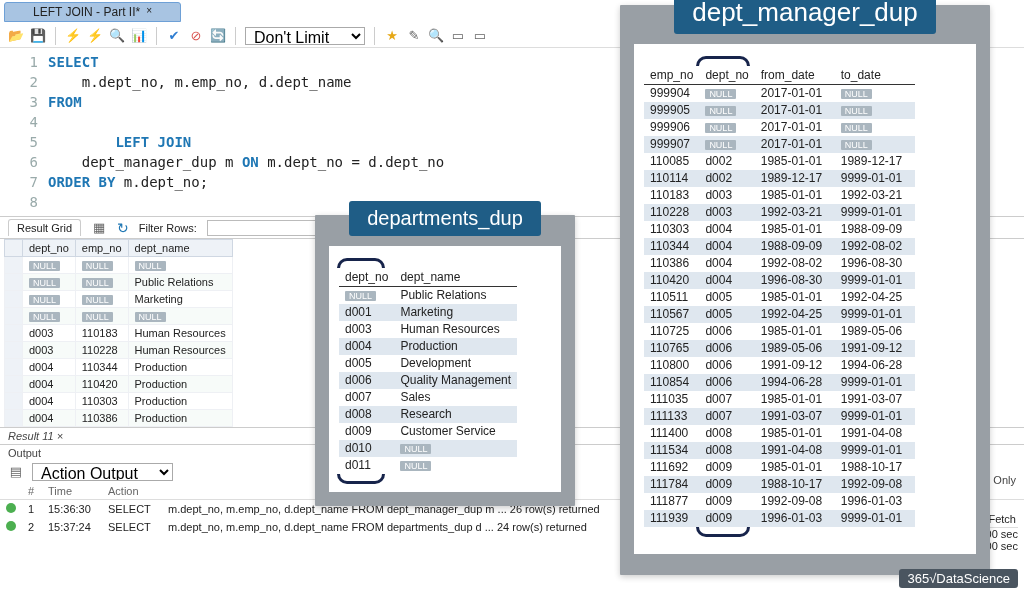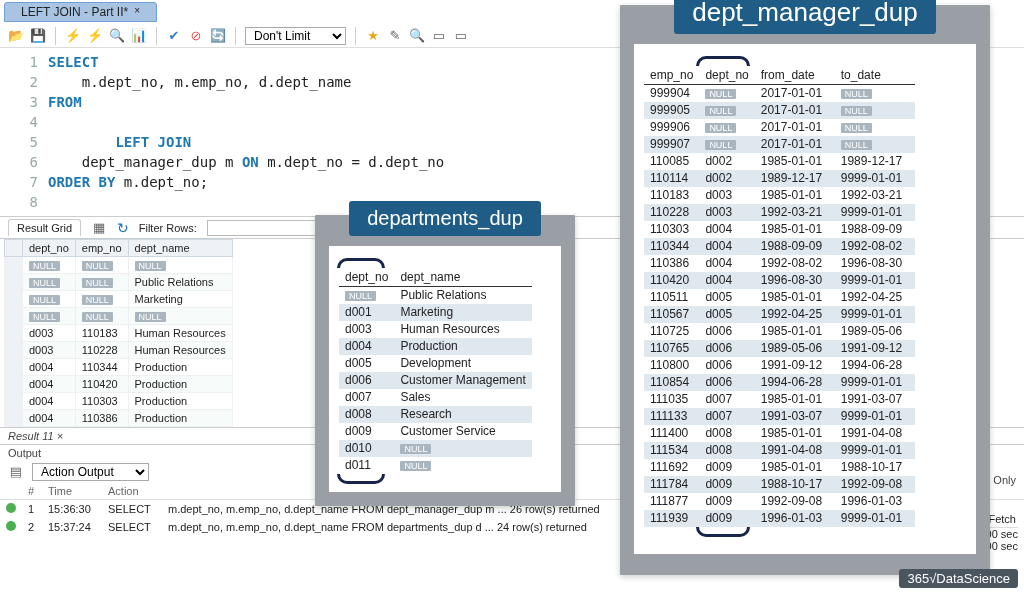--- a/index.html
+++ b/index.html
@@ -1,23 +1,23 @@
 <!DOCTYPE html>
 <html><head>
 <meta charset="utf-8">
 <style>
   * { box-sizing: border-box; margin: 0; padding: 0; }
   body { font-family: "Segoe UI", Tahoma, sans-serif; font-size: 11px; color: #222; background: #fff; width: 1024px; height: 592px; position: relative; overflow: hidden; }
   .tabbar { display: flex; padding: 2px 4px; }
-  .tab { background: #a8c4e2; border: 1px solid #6ea0d6; border-radius: 3px 3px 0 0; padding: 2px 16px; font-size: 12px; display: flex; gap: 6px; }
+  .tab { background: #a8c4e2; border: 1px solid #6ea0d6; border-radius: 3px 3px 0 0; padding: 2px 28px; font-size: 12px; display: flex; gap: 6px; }
   .tab .x { font-size: 10px; }
   .toolbar { display: flex; align-items: center; gap: 6px; padding: 2px 8px; border-bottom: 1px solid #ddd; height: 24px; }
   .tspacer { width: 1px; height: 18px; background: #ccc; margin: 0 3px; }
   .ticon { width: 16px; height: 16px; font-size: 13px; text-align: center; line-height: 16px; color: #666; cursor: pointer; }
-  .tselect { border: 1px solid #aaa; font-size: 12px; height: 18px; padding: 0 18px 0 4px; background: #fff; }
+  .tselect { border: 1px solid #aaa; font-size: 16px; height: 18px; padding: 0 18px 0 4px; background: #fff; }
   .code { font-family: Consolas, monospace; font-size: 14px; line-height: 20px; padding: 4px 0; }
   .cl { display: flex; }
   .gut { width: 48px; text-align: right; color: #9aa; padding-right: 10px; user-select: none; }
   .ctxt { white-space: pre; }
   .kw { color: #1f77b4; font-weight: 600; }
   .underline { text-decoration: underline; text-decoration-color: #062a6c; text-decoration-thickness: 2px; }
   .rg-bar { border-top: 1px solid #ccc; border-bottom: 1px solid #ccc; padding: 2px 8px; display: flex; align-items: center; gap: 10px; }
   .rg-tab { background: #fff; border: 1px solid #ccc; border-bottom: none; border-radius: 3px 3px 0 0; padding: 2px 8px; font-size: 11px; }
   .refresh { color: #1f77b4; font-size: 14px; }
   .filter { border: 1px solid #bbb; height: 16px; width: 120px; font-size: 11px; padding: 0 3px; }
@@ -279,21 +279,21 @@
             <tr class="alt">
               <td>d004</td>
               <td>Production</td>
             </tr>
             <tr>
               <td>d005</td>
               <td>Development</td>
             </tr>
             <tr class="alt">
               <td>d006</td>
-              <td>Customer Management</td>
+              <td>Quality Management</td>
             </tr>
             <tr>
               <td>d007</td>
               <td>Sales</td>
             </tr>
             <tr class="alt">
               <td>d008</td>
               <td>Research</td>
             </tr>
             <tr>

